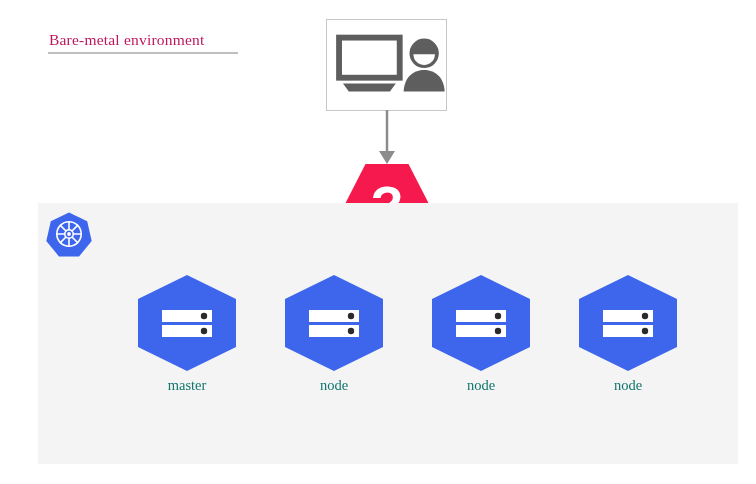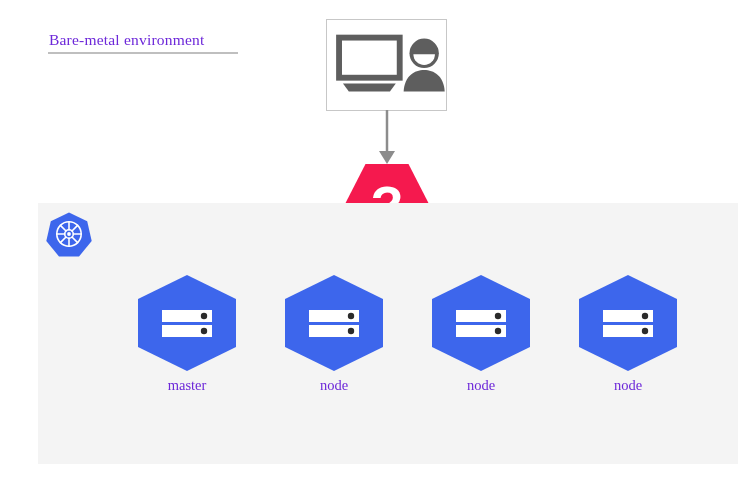--- a/index.html
+++ b/index.html
@@ -24,21 +24,21 @@
   }
 
   
   .env-title {
     position: absolute;
     left: 49px;
     top: 31px;
     font-family: "Liberation Serif", "DejaVu Serif", serif;
     font-size: 15.5px;
     letter-spacing: 0.2px;
-    color: #6d28d9;
+    color: #be185d;
     white-space: nowrap;
   }
   .env-title-rule {
     position: absolute;
     left: 48px;
     top: 52px;
     width: 190px;
     height: 2px;
     background: #bfbfbf;
   }
@@ -129,21 +129,21 @@
     height: 96px;
   }
   .node-label {
     position: absolute;
     top: 102px;
     left: -22px;
     width: 142px;
     text-align: center;
     font-family: "Liberation Serif", "DejaVu Serif", serif;
     font-size: 14.5px;
-    color: #6d28d9;
+    color: #0f766e;
     white-space: nowrap;
   }
 
   .node-0 { left: 138px; top: 275px; }
   .node-1 { left: 285px; top: 275px; }
   .node-2 { left: 432px; top: 275px; }
   .node-3 { left: 579px; top: 275px; }
 </style>
 </head>
 <body>

